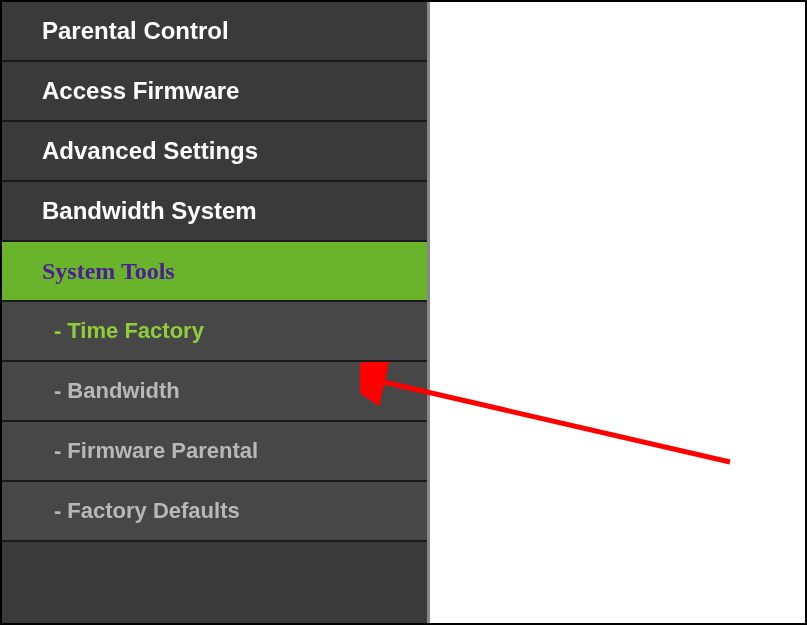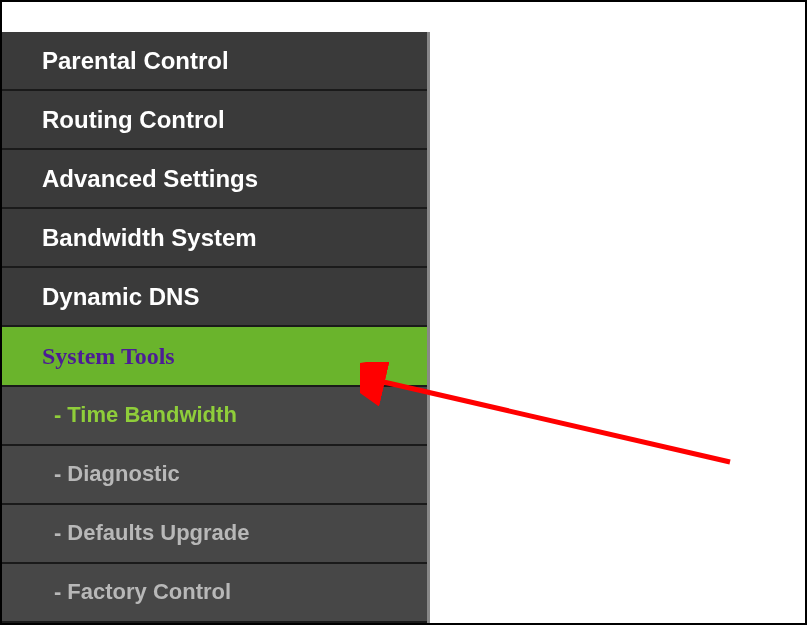--- a/index.html
+++ b/index.html
@@ -20,21 +20,20 @@
       width: 100%;
       height: 100%;
       border: 2px solid #000;
     }
     .sidebar {
       width: 428px;
       background: #3a3a3a;
       display: flex;
       flex-direction: column;
       border-right: 3px solid #888;
-      margin-top: 30px;
     }
     .menu-item {
       height: 60px;
       display: flex;
       align-items: center;
       padding-left: 40px;
       font-size: 24px;
       font-weight: bold;
       color: #ffffff;
       border-bottom: 2px solid #1a1a1a;
@@ -81,58 +80,55 @@
 <body>
 
 <div class="container">
   <div class="sidebar">
 
     <div class="menu-item">
       <span>Parental Control</span>
     </div>
 
     <div class="menu-item">
-      <span>Routing Control</span>
+      <span>Access Firmware</span>
     </div>
 
     <div class="menu-item">
       <span>Advanced Settings</span>
     </div>
 
     <div class="menu-item">
       <span>Bandwidth System</span>
     </div>
 
 
-    <div class="menu-item">
-      <span>Dynamic DNS</span>
-    </div>
 
     <div class="menu-item active">
       <span>System Tools</span>
     </div>
 
     <div class="sub-item highlighted">
       <span class="sub-prefix">-</span>
-      <span>Time Bandwidth</span>
+      <span>Time Factory</span>
     </div>
 
     <div class="sub-item">
       <span class="sub-prefix">-</span>
-      <span>Diagnostic</span>
+      <span>Bandwidth</span>
     </div>
 
     <div class="sub-item">
       <span class="sub-prefix">-</span>
-      <span>Defaults Upgrade</span>
+      <span>Firmware Parental</span>
     </div>
 
     <div class="sub-item">
       <span class="sub-prefix">-</span>
-      <span>Factory Control</span>
+      <span>Factory Defaults</span>
     </div>
 
   </div>
 
   <div class="content-area"></div>
 </div>
 
 <svg class="annotation-arrow" width="380" height="120" viewBox="0 0 380 120">
   <defs>
     <marker id="arrowhead" markerWidth="12" markerHeight="10" refX="2" refY="5" orient="auto">

